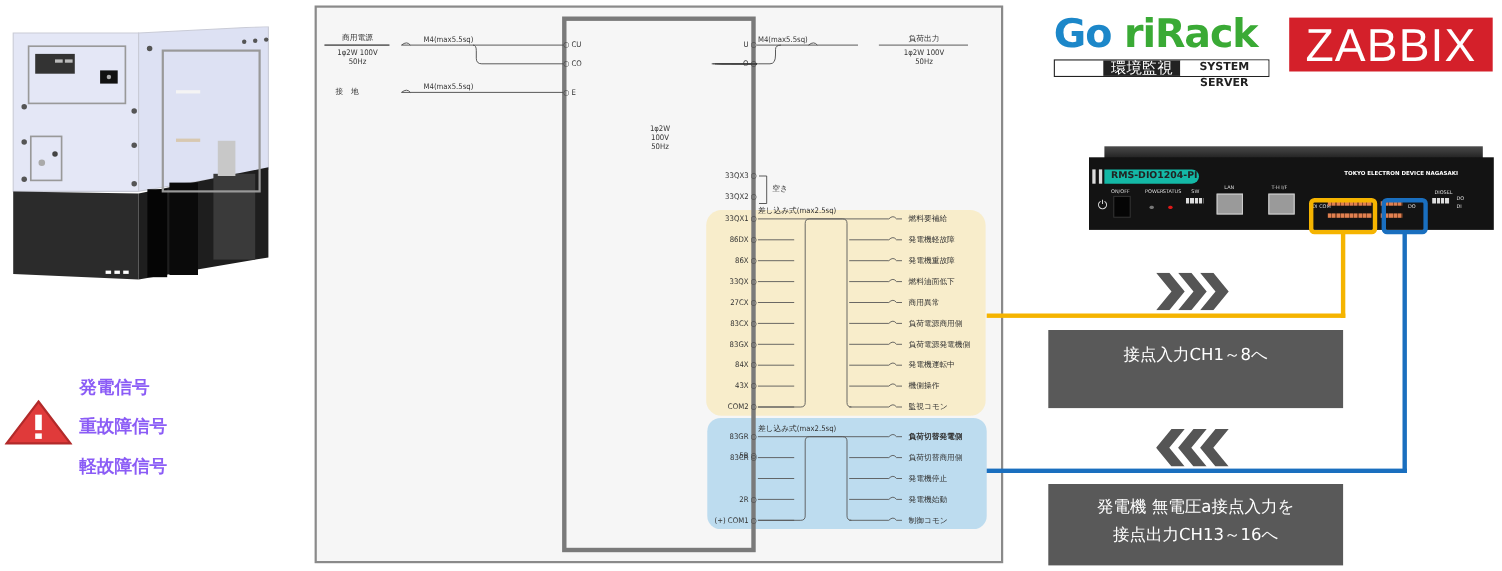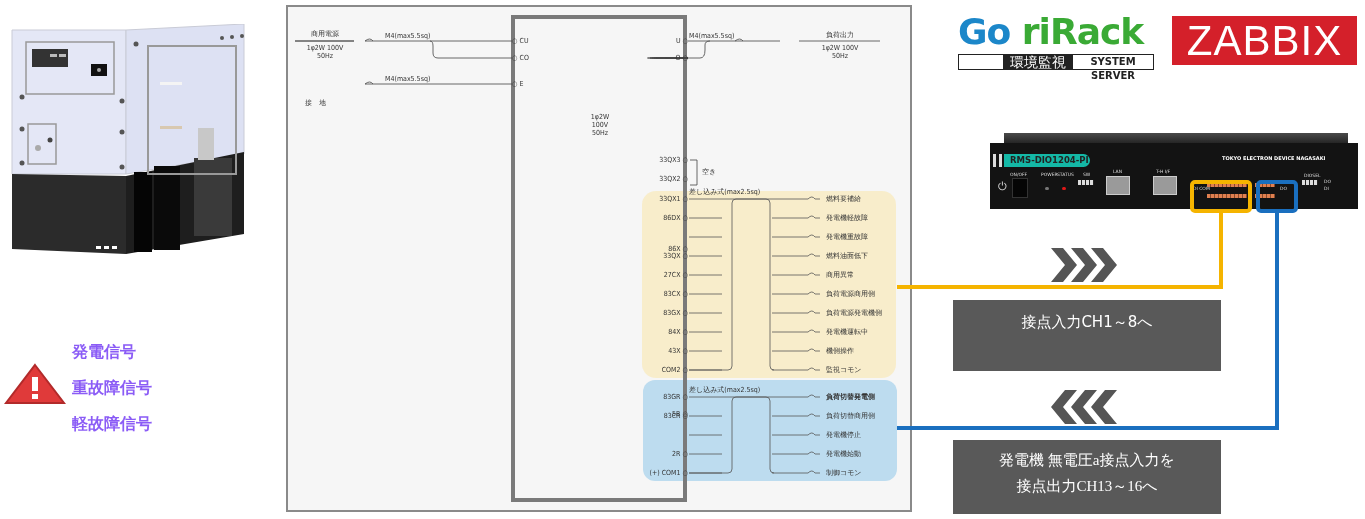--- a/index.html
+++ b/index.html
@@ -171,21 +171,21 @@
       <path d="M772 454 L808 454 q4 -4 7 0 L820 454"></path>
       <line x1="689" y1="473" x2="722" y2="473"></line>
       <path d="M772 473 L808 473 q4 -4 7 0 L820 473"></path>
       <path d="M689 473 L728 473 Q732 473 732 469 L732 401 Q732 397 736 397 L766 397 Q770 397 770 401 L770 469 Q770 473 774 473"></path>
     </g>
 </svg>
 
 <div class="sch-text center" style="left:295px;top:30px;width:60px;">商用電源</div>
 <div class="sch-text center" style="left:295px;top:44px;width:60px;">1φ2W 100V</div>
 <div class="sch-text center" style="left:295px;top:52px;width:60px;">50Hz</div>
-<div class="sch-text" style="left:305px;top:79px;margin-top:20px;">接　地</div>
+<div class="sch-text" style="left:305px;top:79px;">接　地</div>
 <div class="sch-text" style="left:385px;top:32px;">M4(max5.5sq)</div>
 <div class="sch-text" style="left:385px;top:75px;">M4(max5.5sq)</div>
 <div class="sch-text" style="left:689px;top:32px;">M4(max5.5sq)</div>
 
 <div class="sch-text" style="left:512px;top:37px;">○ <span>CU</span></div>
 <div class="sch-text" style="left:512px;top:54px;">○ <span>CO</span></div>
 <div class="sch-text" style="left:512px;top:80px;">○ <span>E</span></div>
 
 <div class="sch-text right" style="left:660px;top:37px;width:28px;"><span>U</span> ○</div>
 <div class="sch-text right" style="left:660px;top:54px;width:28px;"><span>O</span> ○</div>
@@ -203,21 +203,21 @@
 <div class="sch-text" style="left:702px;top:168px;">空き</div>
 
 <div class="sch-text" style="left:689px;top:188px;">差し込み式(max2.5sq)</div>
 <div class="sch-text" style="left:689px;top:386px;">差し込み式(max2.5sq)</div>
 
 <div id="out-rows">
     <div class="sch-text right" style="left: 630px; top: 195px; width: 58px;"><span>33QX1</span> ○</div>
     <div class="sch-text" style="left: 826px; top: 195px;">燃料要補給</div>
     <div class="sch-text right" style="left: 630px; top: 214px; width: 58px;"><span>86DX</span> ○</div>
     <div class="sch-text" style="left: 826px; top: 214px;">発電機軽故障</div>
-    <div class="sch-text right" style="left: 630px; top: 245px; width: 58px;"><span>86X</span> ○</div>
+    <div class="sch-text right" style="left: 630px; top: 233px; width: 58px;"><span>86X</span> ○</div>
     <div class="sch-text" style="left: 826px; top: 233px;">発電機重故障</div>
     <div class="sch-text right" style="left: 630px; top: 252px; width: 58px;"><span>33QX</span> ○</div>
     <div class="sch-text" style="left: 826px; top: 252px;">燃料油面低下</div>
     <div class="sch-text right" style="left: 630px; top: 271px; width: 58px;"><span>27CX</span> ○</div>
     <div class="sch-text" style="left: 826px; top: 271px;">商用異常</div>
     <div class="sch-text right" style="left: 630px; top: 290px; width: 58px;"><span>83CX</span> ○</div>
     <div class="sch-text" style="left: 826px; top: 290px;">負荷電源商用側</div>
     <div class="sch-text right" style="left: 630px; top: 309px; width: 58px;"><span>83GX</span> ○</div>
     <div class="sch-text" style="left: 826px; top: 309px;">負荷電源発電機側</div>
     <div class="sch-text right" style="left: 630px; top: 328px; width: 58px;"><span>84X</span> ○</div>
@@ -298,16 +298,16 @@
   <g fill="#555">
     <polygon points="26,0 14,0 0,17 14,34 26,34 12,17"></polygon>
     <polygon points="46,0 34,0 20,17 34,34 46,34 32,17"></polygon>
     <polygon points="66,0 54,0 40,17 54,34 66,34 52,17"></polygon>
   </g>
 </svg>
 
 <div class="caption" style="left:953px;top:300px;width:268px;height:71px;padding-top:9px;box-sizing:border-box;">
   <div>接点入力CH1～8へ</div>
 </div>
-<div class="caption" style="left:953px;top:440px;width:268px;height:74px;padding-top:7px;box-sizing:border-box;font-family:Liberation Serif, serif;">
+<div class="caption" style="left:953px;top:440px;width:268px;height:74px;padding-top:7px;box-sizing:border-box;">
   <div>発電機 無電圧a接点入力を</div>
   <div>接点出力CH13～16へ</div>
 </div>
 
 </body></html>

